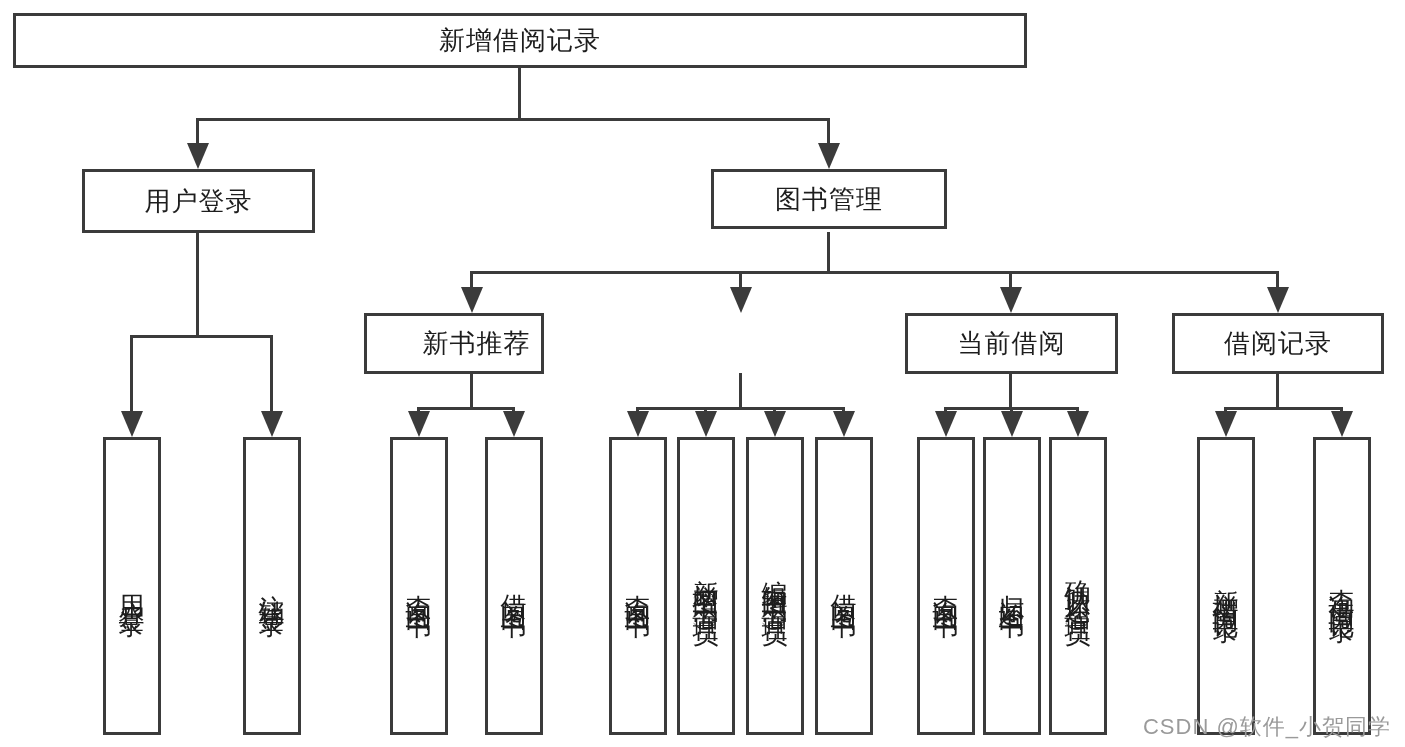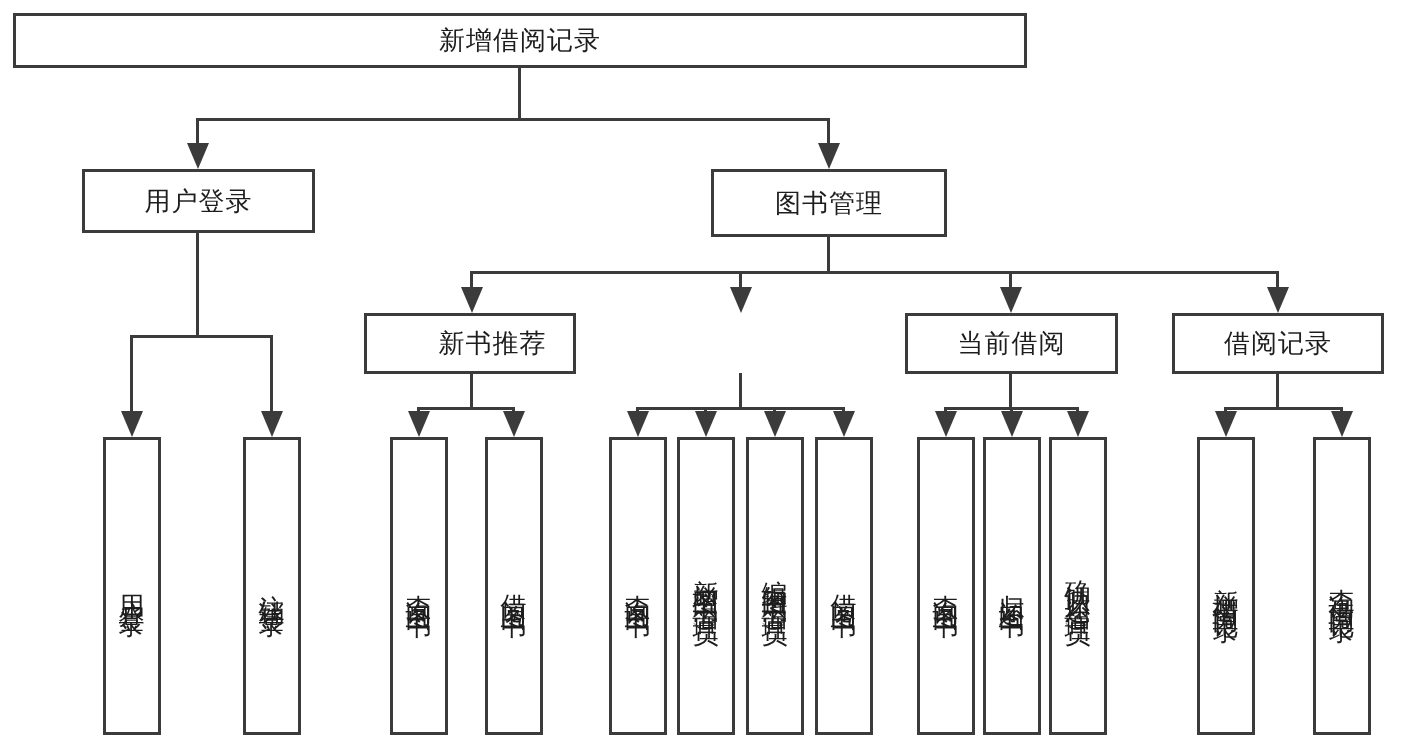--- a/index.html
+++ b/index.html
@@ -55,23 +55,23 @@
     right: 14px;
     font-size: 22px;
     color: #9a9a9a;
     letter-spacing: 1px;
     white-space: nowrap;
   }
 
   
   .n-root          { left: 13px;   top: 13px;  width: 1014px; height: 55px; }
   .n-user-login    { left: 82px;   top: 169px; width: 233px;  height: 64px; }
-  .n-book-mgmt     { left: 711px;  top: 169px; width: 236px;  height: 68px; }
+  .n-book-mgmt     { left: 711px;  top: 169px; width: 236px;  height: 60px; }
   .n-l3            { top: 313px;   height: 61px; }
-  .n-new-book      { left: 364px;  width: 212px; padding-left: 45px; }
+  .n-new-book      { left: 364px;  width: 180px; padding-left: 45px; }
   .n-book-borrow   { left: 633px;  width: 216px; }
   .n-cur-borrow    { left: 905px;  width: 213px; }
   .n-borrow-rec    { left: 1172px; width: 212px; }
   .leaf            { top: 437px;   width: 58px; height: 298px; }
   .lf-1  { left: 103px; }  .lf-2  { left: 243px; }
   .lf-3  { left: 390px; }  .lf-4  { left: 485px; }
   .lf-5  { left: 609px; }  .lf-6  { left: 677px; }
   .lf-7  { left: 746px; }  .lf-8  { left: 815px; }
   .lf-9  { left: 917px; }  .lf-10 { left: 983px; }
   .lf-11 { left: 1049px; } .lf-12 { left: 1197px; }
@@ -195,14 +195,15 @@
   <div class="node leaf lf-11">
     <span>确认归还（管理员）</span>
   </div>
   <div class="node leaf lf-12">
     <span>新增借阅记录</span>
   </div>
   <div class="node leaf lf-13">
     <span>查询借阅记录</span>
   </div>
 
+  <div class="watermark">CSDN @软件_小贺同学</div>
 
 </div>
 
 </body></html>

